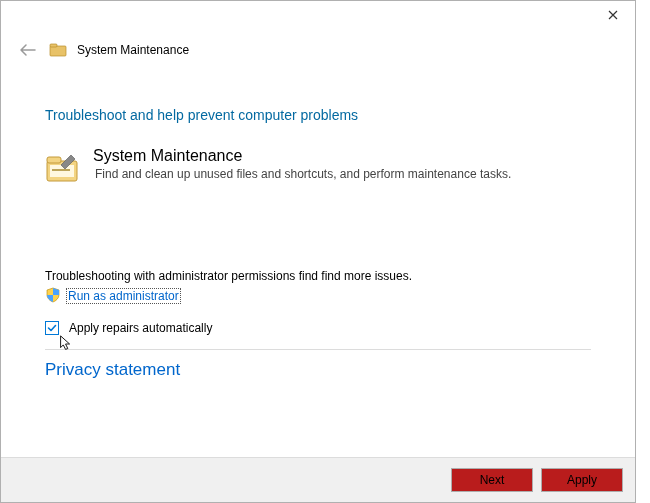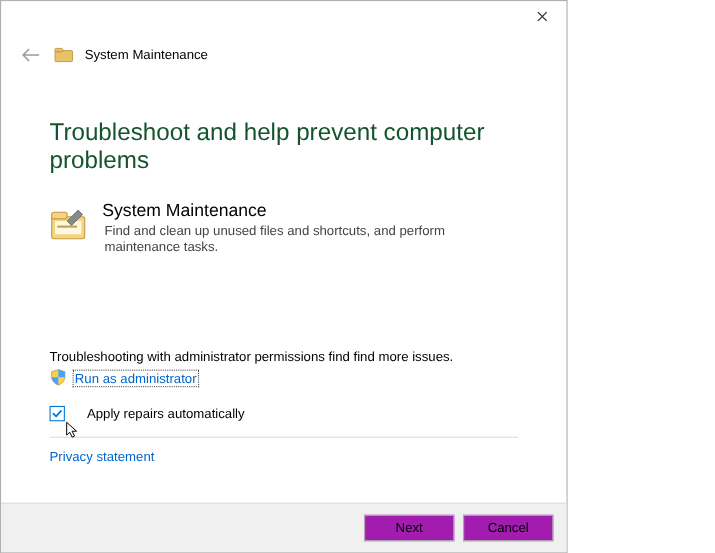--- a/index.html
+++ b/index.html
@@ -5,21 +5,21 @@
   * { box-sizing: border-box; }
   body {
     margin: 0;
     padding: 0;
     font-family: "Segoe UI", Tahoma, sans-serif;
     font-size: 12px;
     color: #000;
     background: #fff;
   }
   .window {
-    width: 516px;
+    width: 636px;
     height: 503px;
     border: 1px solid #b0b0b0;
     background: #fff;
     position: relative;
     display: flex;
     flex-direction: column;
   }
   .titlebar {
     height: 36px;
     display: flex;
@@ -59,22 +59,22 @@
   }
   .hdr-title {
     font-size: 12px;
     color: #000;
   }
   .content {
     flex: 1;
     padding: 20px 44px 0 44px;
   }
   .main-heading {
-    color: #14532d;
-    font-size: 22px;
+    color: #0369a1;
+    font-size: 14px;
     font-weight: 400;
     margin: 16px 0 24px 0;
   }
   .section {
     display: flex;
     gap: 14px;
     margin-bottom: 10px;
   }
   .big-icon {
     width: 34px;
@@ -116,26 +116,26 @@
     cursor: pointer;
     outline: 1px dotted #555;
     outline-offset: 0px;
     font-size: 12px;
     padding: 0 1px;
   }
   .link-plain {
     color: #0066cc;
     text-decoration: none;
     cursor: pointer;
-    font-size: 12px;
+    font-size: 17px;
   }
   .check-row {
     display: flex;
     align-items: flex-end;
-    gap: 20px;
+    gap: 10px;
     margin-top: 18px;
     position: relative;
   }
   .checkbox {
     width: 14px;
     height: 14px;
     border: 1px solid #0078d7;
     display: flex;
     align-items: center;
     justify-content: center;
@@ -168,21 +168,21 @@
     background: #f0f0f0;
     padding: 10px 12px;
     display: flex;
     justify-content: flex-end;
     gap: 8px;
   }
   .btn {
     min-width: 82px;
     height: 24px;
     border: 1px solid #adadad;
-    background: #a21caf;
+    background: #b91c1c;
     font-size: 12px;
     font-family: inherit;
     cursor: pointer;
     padding: 0 12px;
   }
   .underline-first::first-letter { text-decoration: underline; }
   .cursor-img {
     position:absolute;
     left: 14px;
     top: 14px;
@@ -267,16 +267,16 @@
     <hr class="divider">
 
 
     <div class="privacy">
       <a class="link-plain">Privacy statement</a>
     </div>
   </div>
 
   <div class="footer">
     <button class="btn"><span class="underline-first">Next</span></button>
-    <button class="btn">Cancel</button>
+    <button class="btn">Apply</button>
   </div>
 
 </div>
 
 </body></html>

